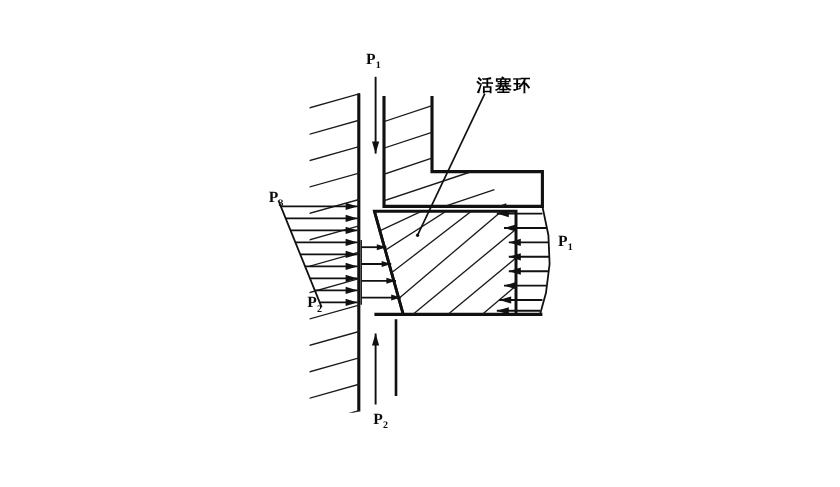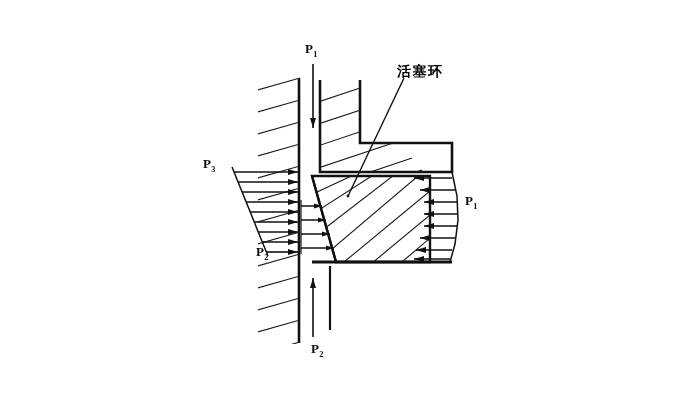--- a/index.html
+++ b/index.html
@@ -194,21 +194,21 @@
       <line x1="404" y1="78" x2="348" y2="196" stroke="#111111" stroke-width="1.4"></line>
       <circle cx="348" cy="196" r="1.4" fill="#111111"></circle>
     </g>
 
   </svg>
 
   <div class="lbl lbl-p" style="left:305px;top:41px;">
     <span>P</span><span class="sub">1</span>
   </div>
 
-  <div class="lbl lbl-p" style="left:203px;top:156px;">
+  <div class="lbl lbl-p" style="left:224px;top:156px;">
     <span>P</span><span class="sub">3</span>
   </div>
 
   <div class="lbl lbl-p" style="left:256px;top:244px;">
     <span>P</span><span class="sub">2</span>
   </div>
 
   <div class="lbl lbl-p" style="left:465px;top:193px;">
     <span>P</span><span class="sub">1</span>
   </div>

